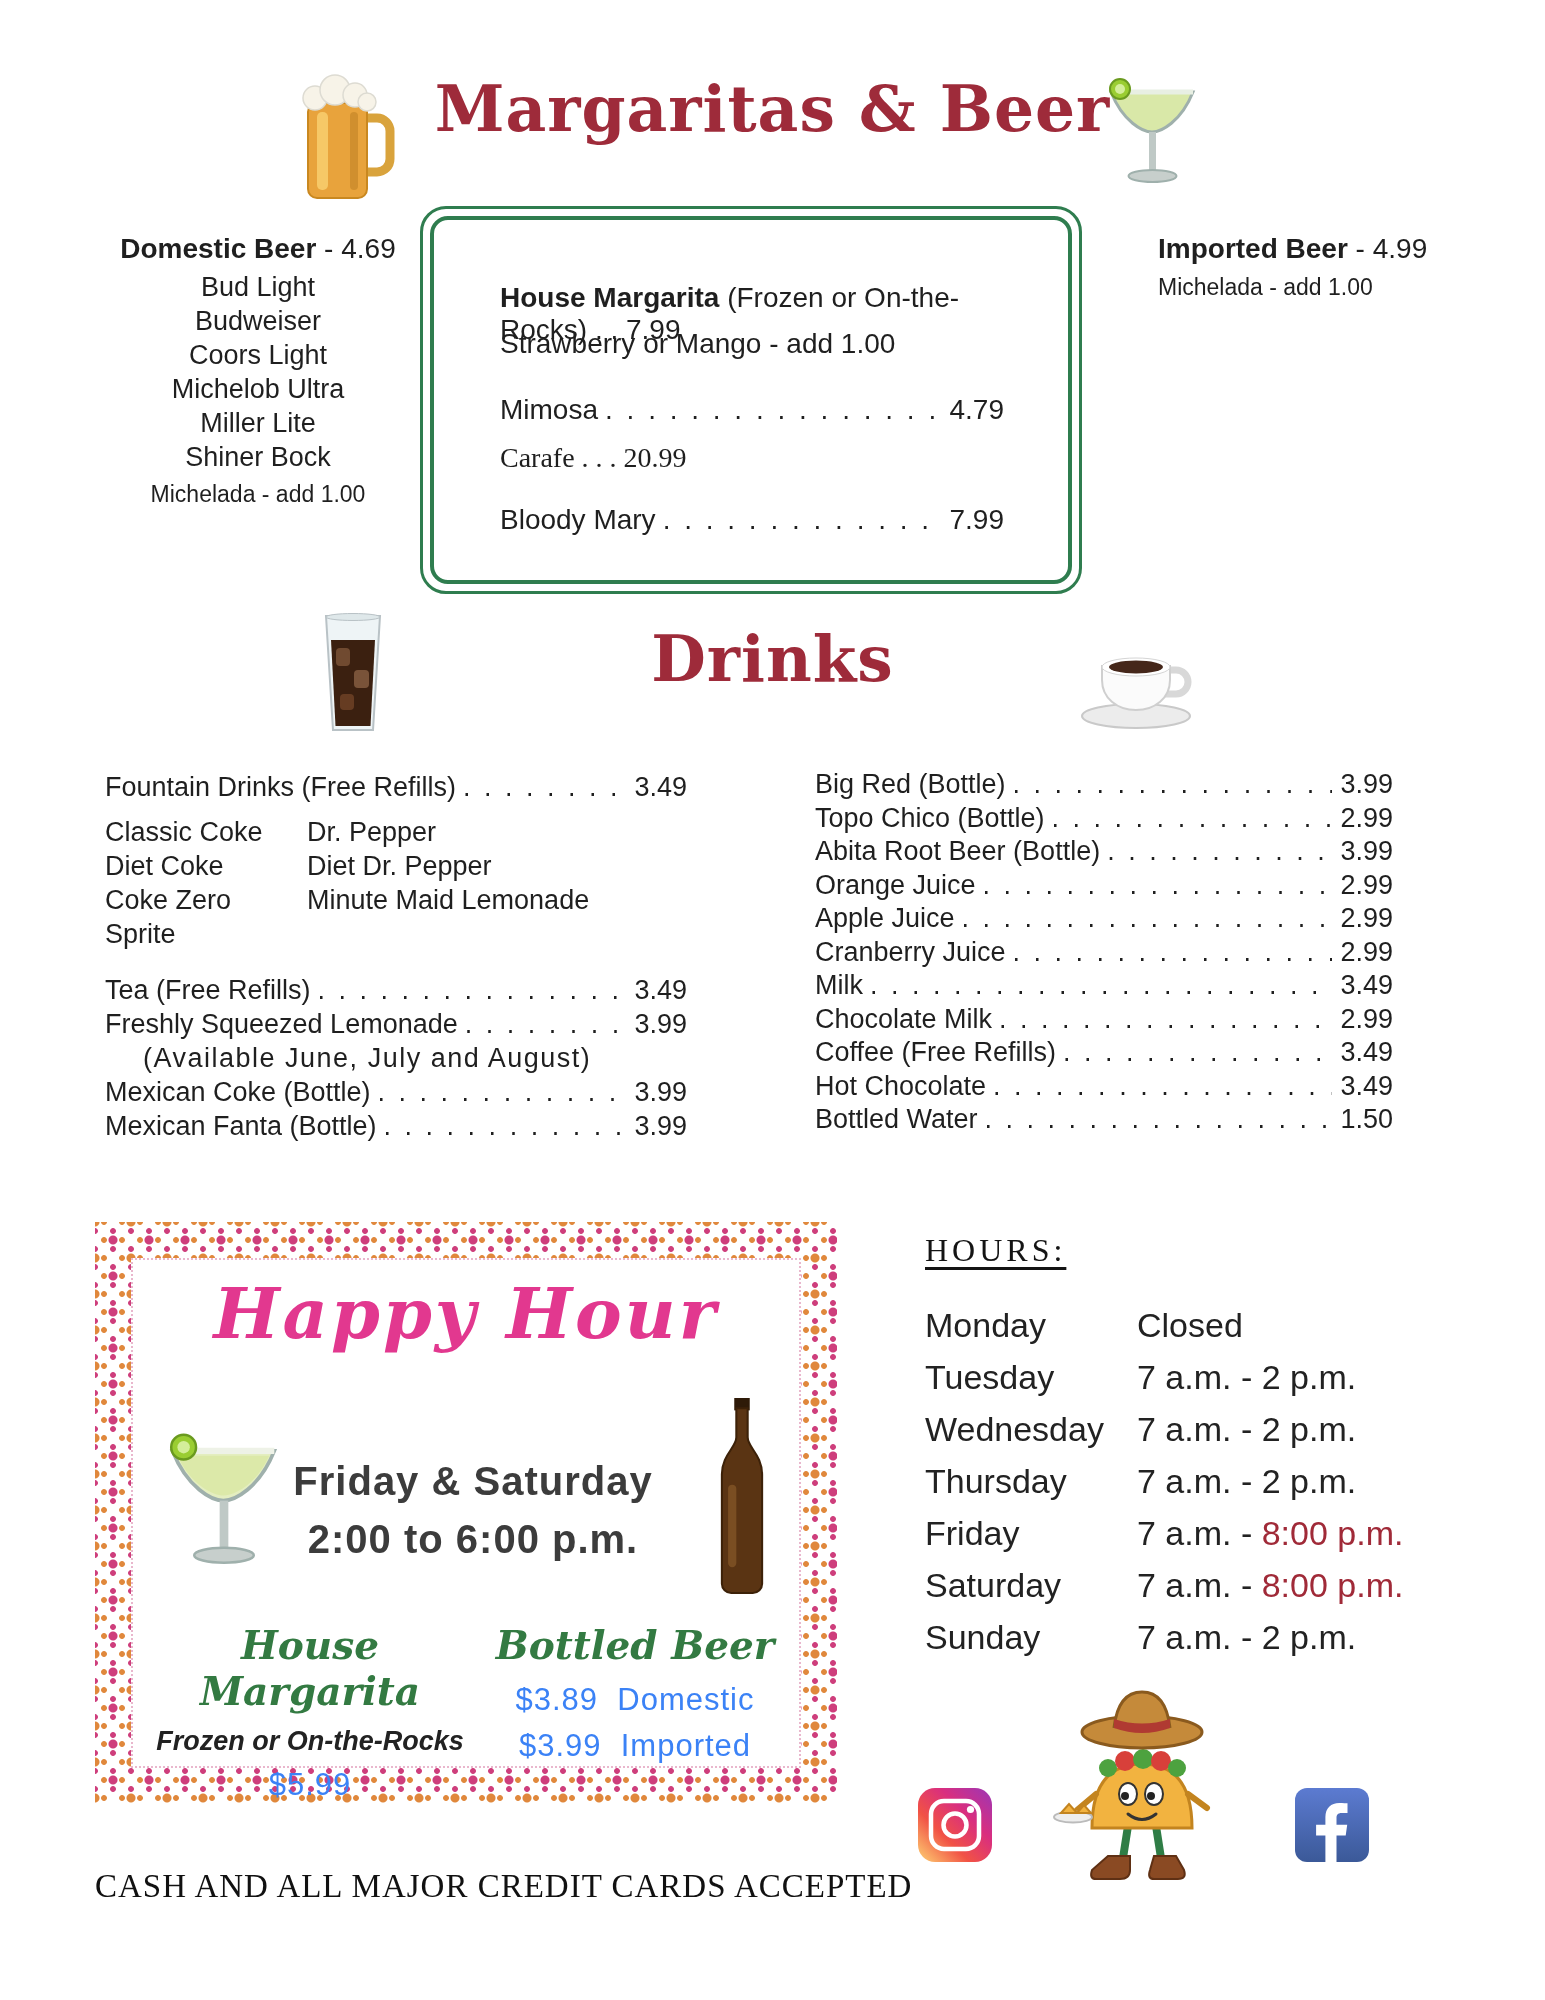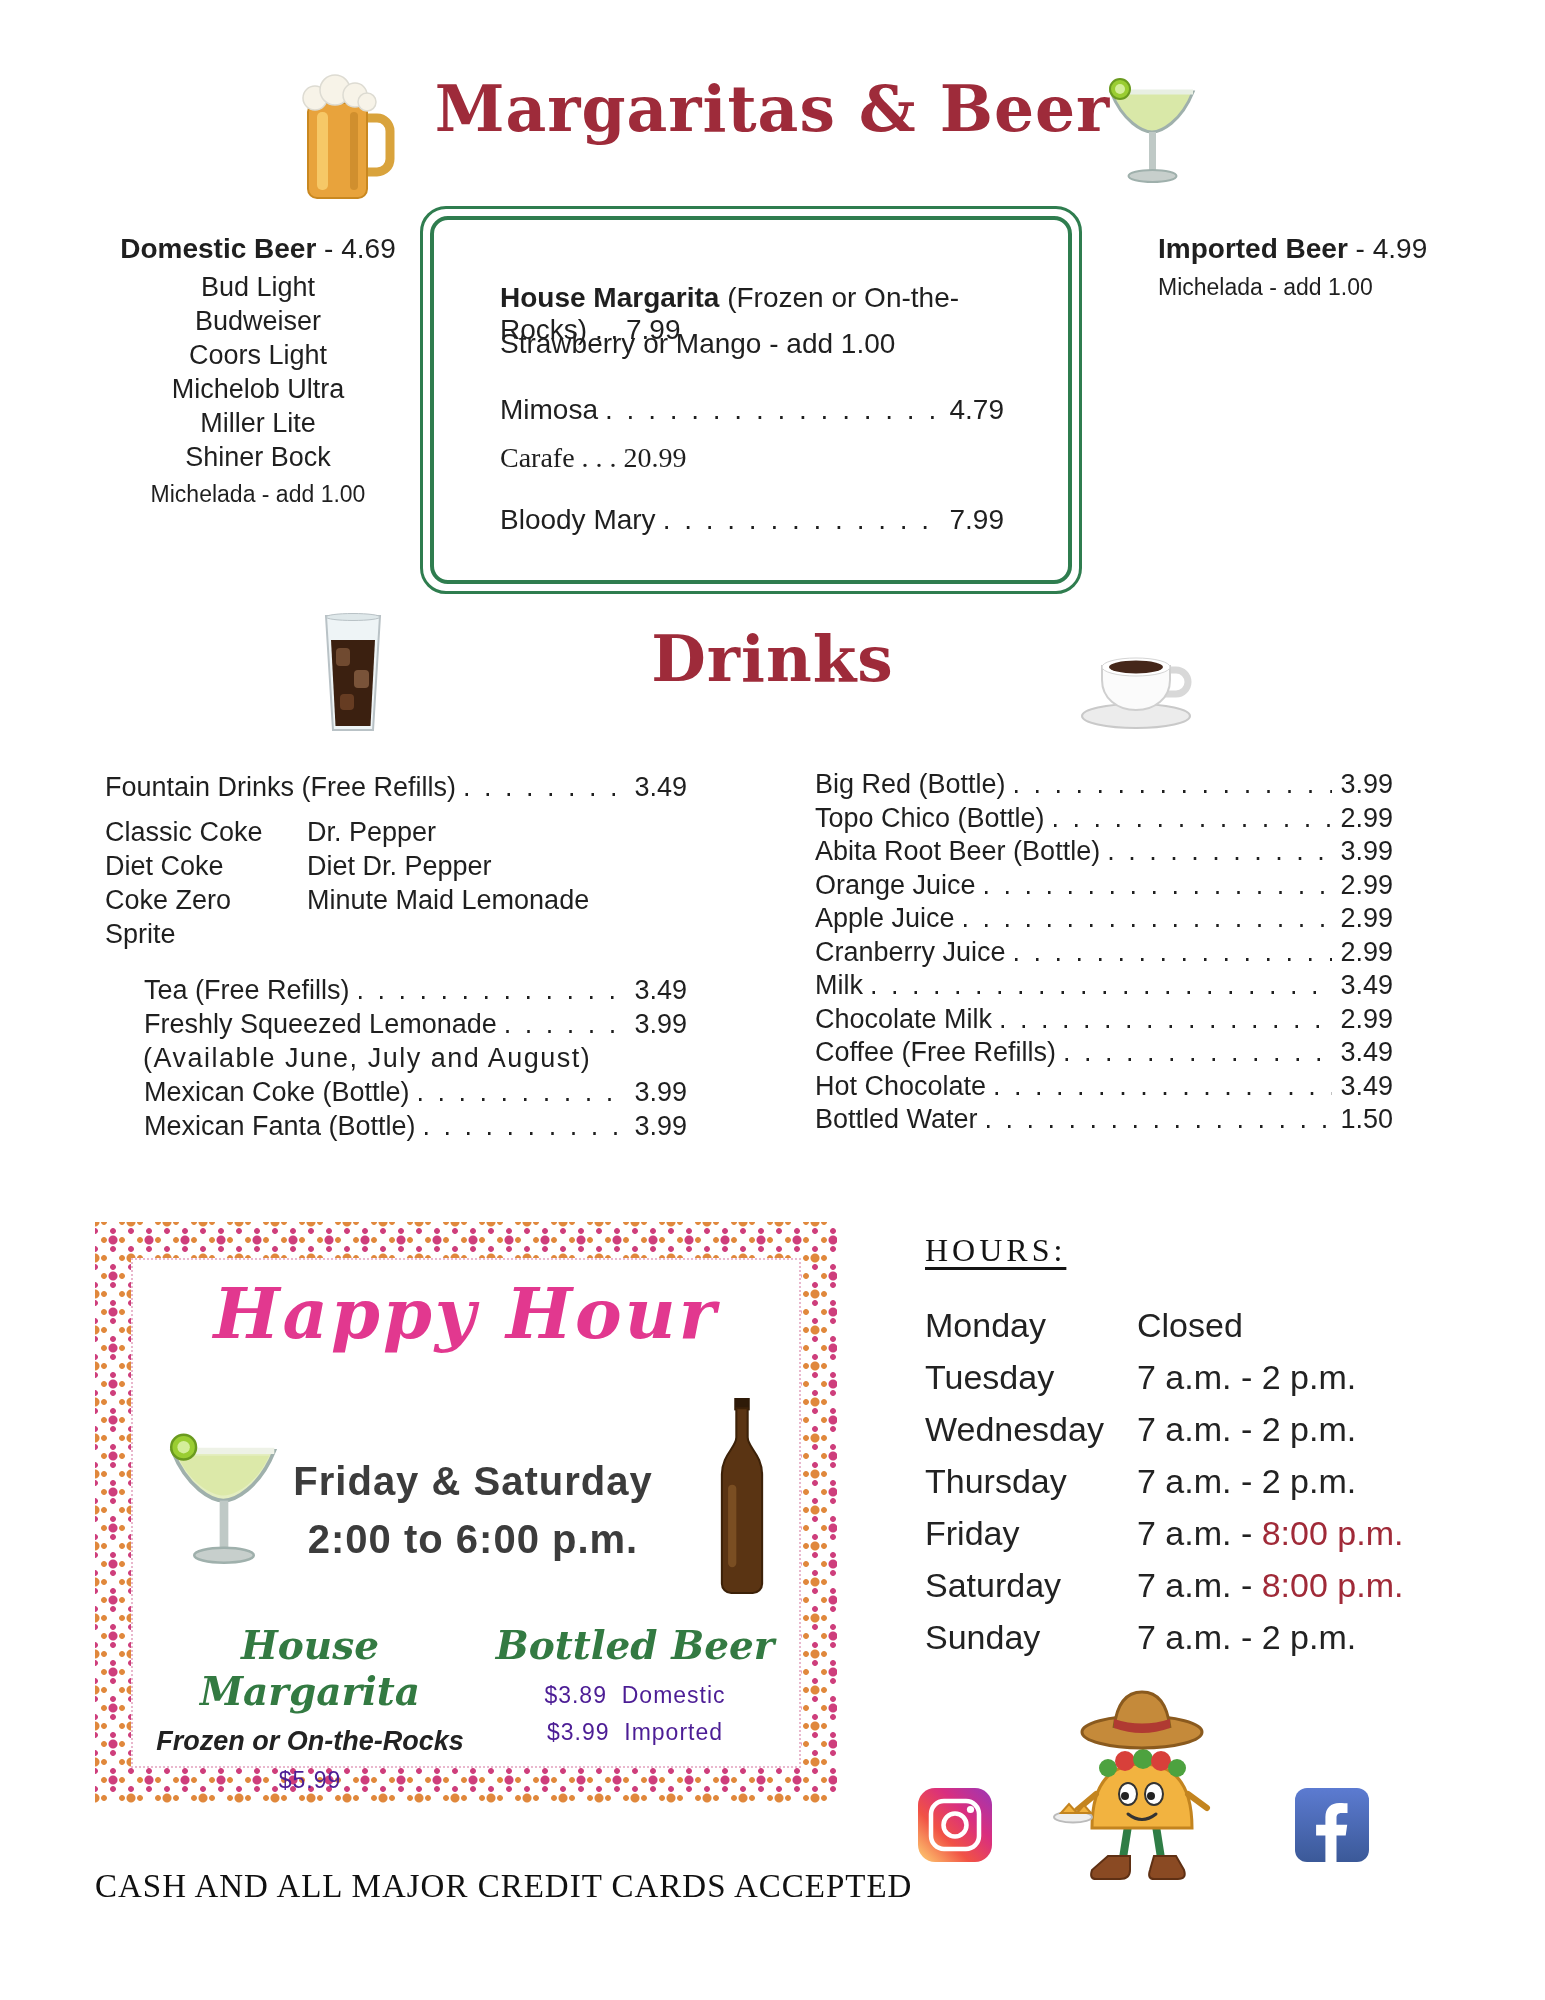--- a/index.html
+++ b/index.html
@@ -46,21 +46,21 @@
   .prow .prc { white-space:nowrap; }
 
   
   .drinks-left  { left:105px; top:772px; width:582px; font-size:27px; }
   .drinks-right { left:815px; top:768px; width:578px; font-size:27px; }
   .drinks-right .prow { line-height:33.5px; }
   .fountain-cols { display:flex; margin-top:12px; }
   .fountain-cols .c1 { width:202px; }
   .fountain-cols div div { line-height:34px; }
   .dl-rows { margin-top:22px; }
-  .dl-rows .prow { line-height:34px;margin-left:39px; }
+  .dl-rows .prow { line-height:34px; }
   .note-line { padding-left:38px; line-height:34px; letter-spacing:1.5px; }
 
   
   .hh-frame {
     left:95px; top:1222px; width:742px; height:582px; padding:36px;
     background-color:#fff;
     background-image:
       radial-gradient(circle, #ce3e7c 4px, transparent 5px),
       radial-gradient(circle, #e0883c 4px, transparent 5px),
       radial-gradient(circle, #ce3e7c 2.5px, transparent 3.3px),
@@ -77,21 +77,21 @@
   .hh-days {
     position:absolute; left:150px; top:192px; width:380px; text-align:center;
     font-size:40px; font-weight:bold; color:#3c3c3c; line-height:58px; letter-spacing:1px;
   }
   .hh-col { position:absolute; top:362px; text-align:center; }
   .hh-script {
     font-family:"DejaVu Serif", serif; font-style:italic; font-weight:bold;
     font-size:39px; color:#337a42;
   }
   .hh-sub { font-size:27px; font-style:italic; font-weight:bold; margin-top:12px; color:#222; }
-  .hh-price { font-size:23px; margin-top:10px; color:#4c1d95; letter-spacing:1px; white-space:pre; }
+  .hh-price { font-size:31px; margin-top:10px; color:#3b82f6; letter-spacing:1px; white-space:pre; }
 
   
   .hours { left:925px; top:1232px; width:480px; }
   .hours h2 {
     font-family:"Liberation Serif", serif; font-size:32px; font-weight:normal;
     letter-spacing:4px; color:#141414; text-decoration:underline; text-underline-offset:6px;
   }
   .hours-rows { margin-top:30px; font-size:34px; color:#222; }
   .hours-row { display:flex; line-height:52px; }
   .hours-row .day { width:212px; }

